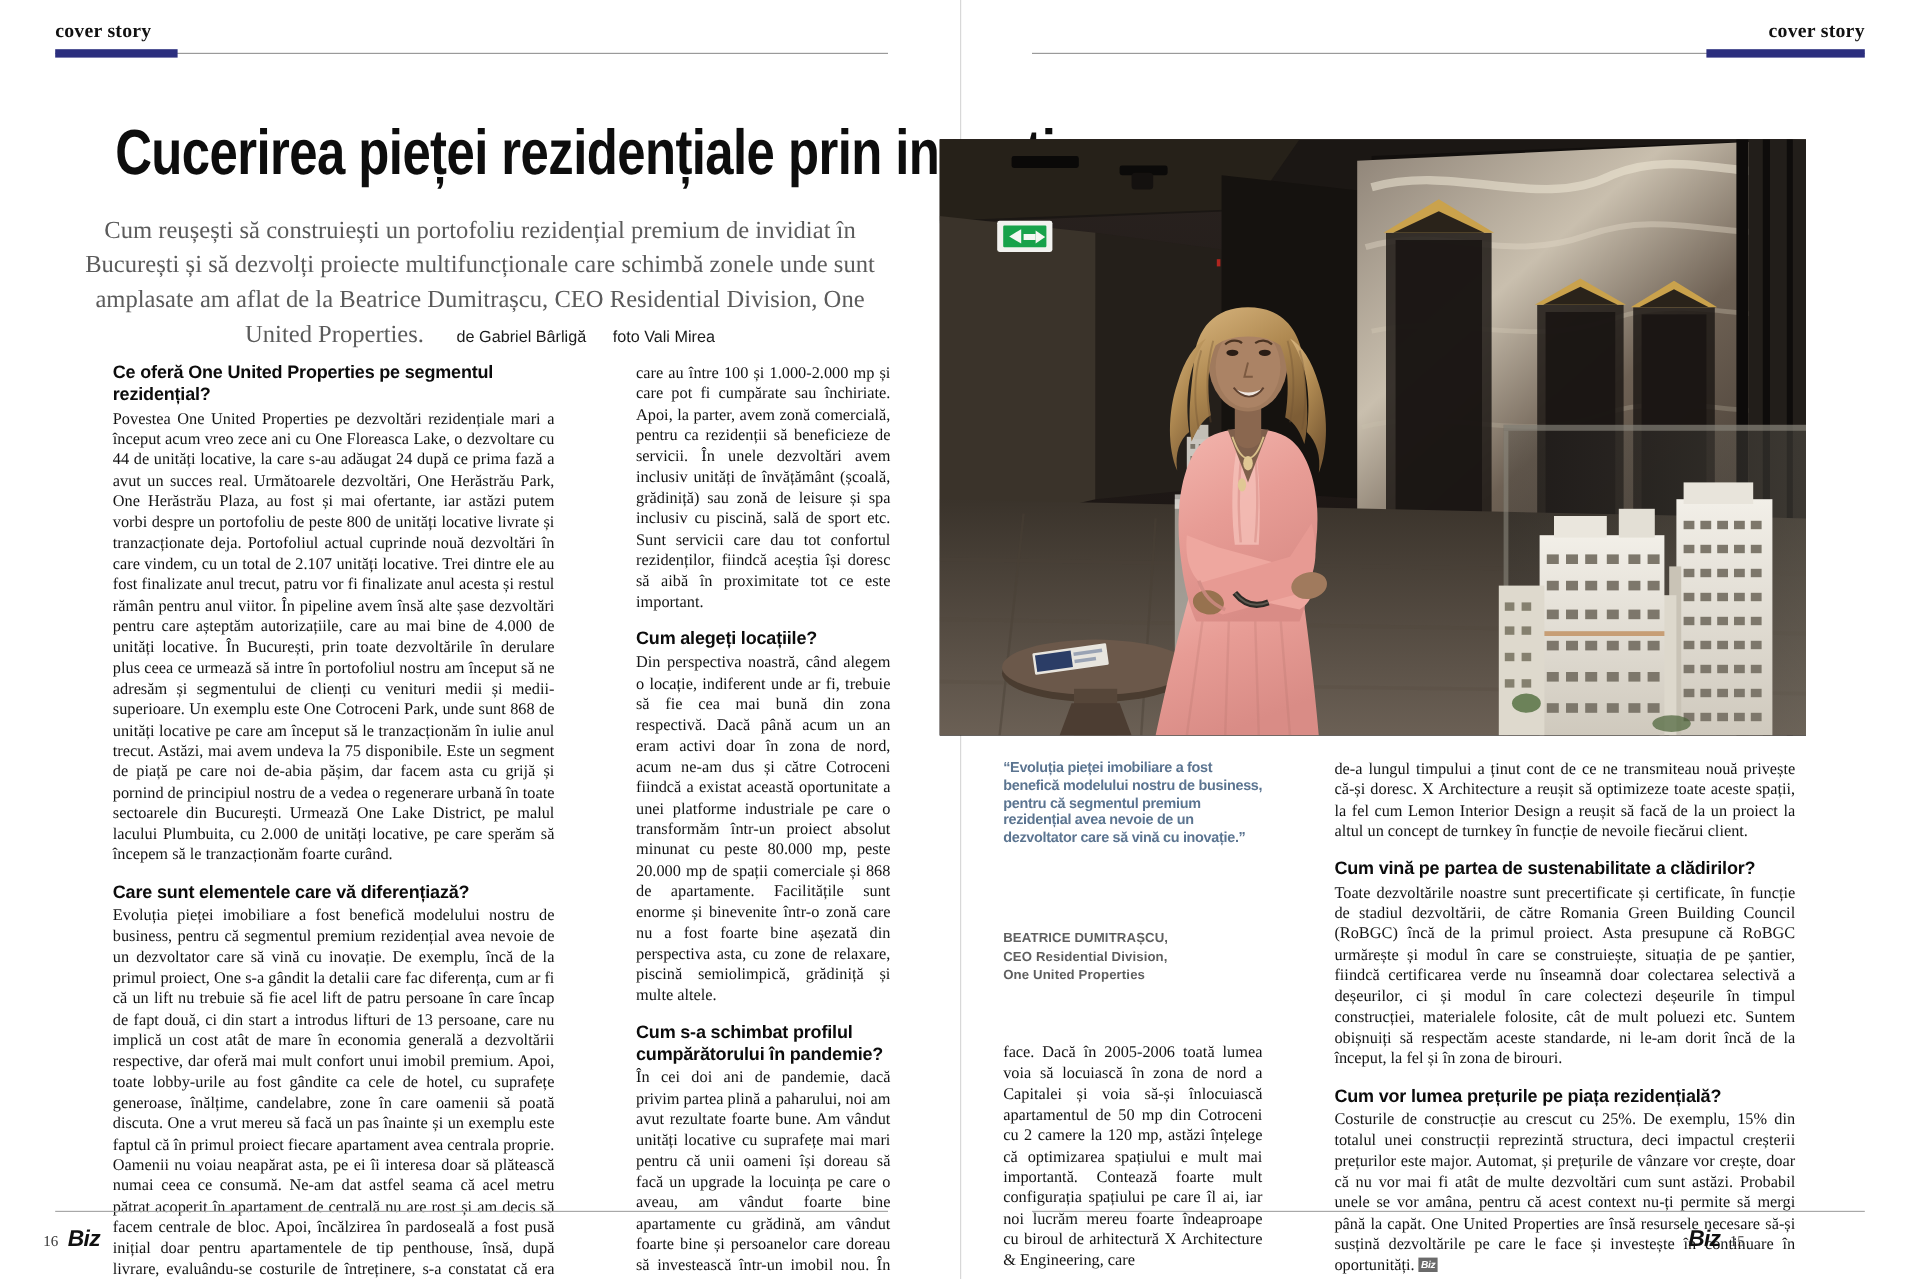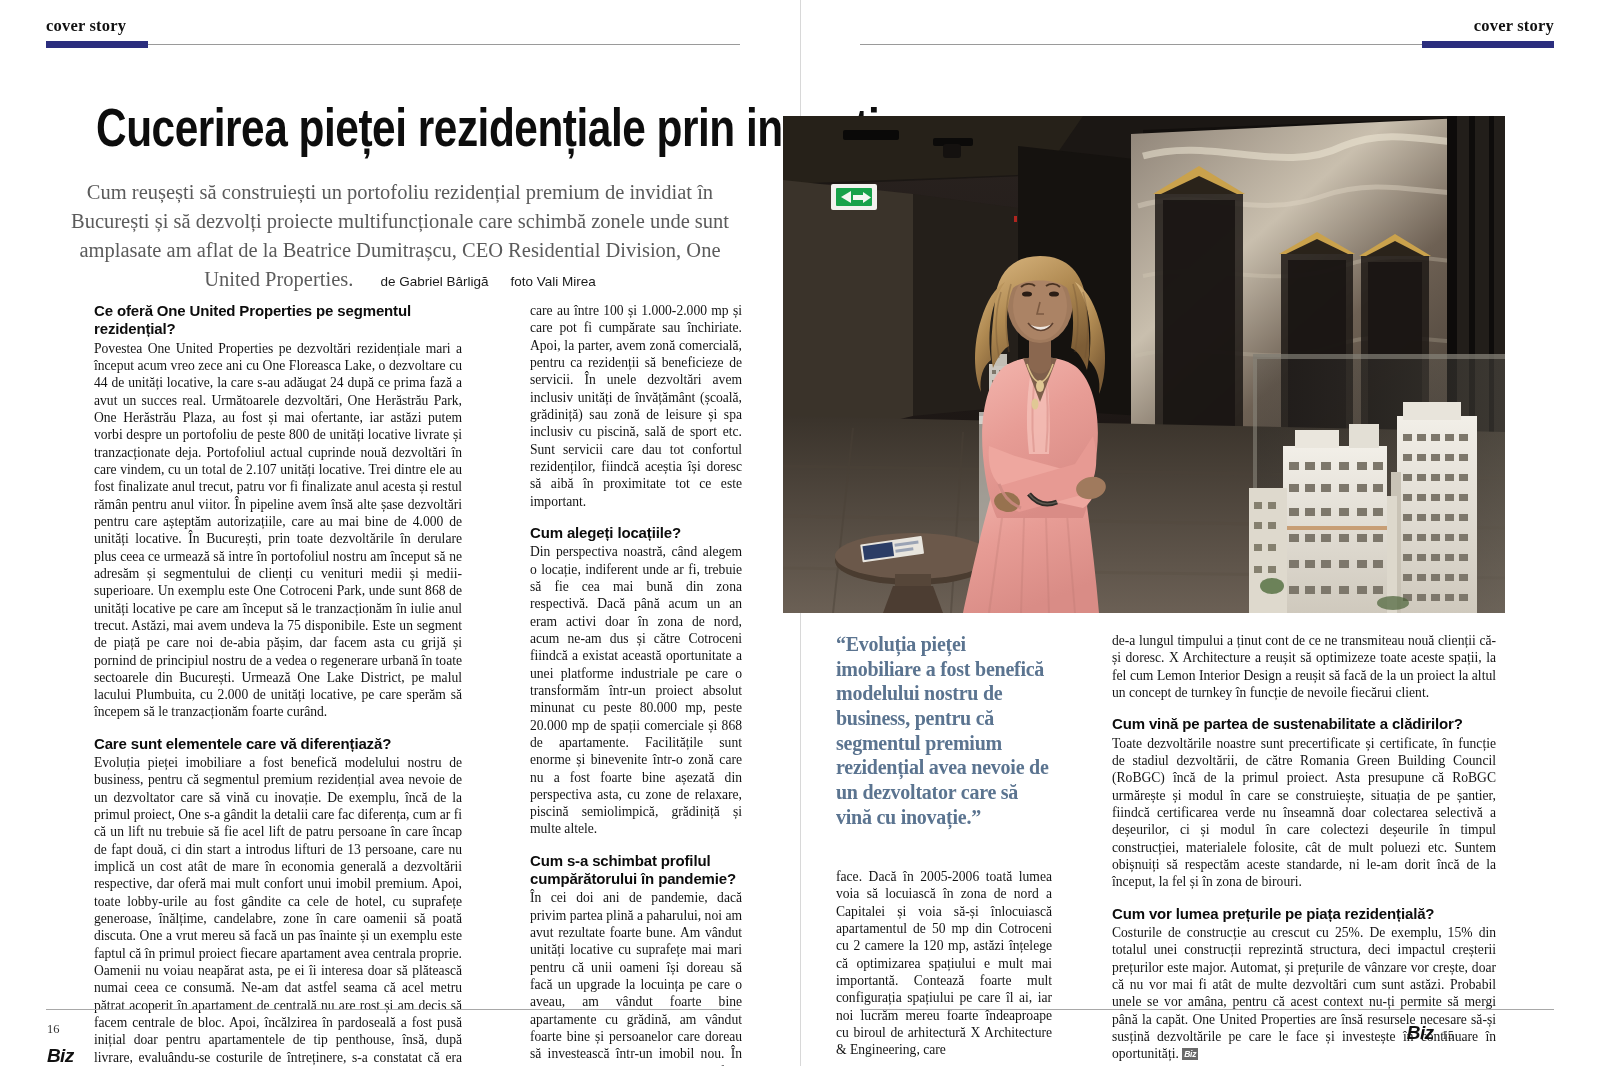--- a/index.html
+++ b/index.html
@@ -104,23 +104,23 @@
   
   .photo {
     position: absolute; left: 783px; top: 116px; width: 722px; height: 497px;
     overflow: hidden; background: #1a1512;
   }
   .photo svg { display: block; width: 100%; height: 100%; }
 
   
   .pullquote {
     position: absolute; left: 836px; top: 632px; width: 216px;
-    font-family: Liberation Serif, serif;
+    font-family: Liberation Sans, sans-serif;
     font-weight: bold;
-    font-size: 20px;
+    font-size: 12px;
     line-height: 1.235;
     color: #5b7490;
     letter-spacing: -0.25px;
   }
   .attrib {
     position: absolute; left: 836px; top: 775px; width: 220px;
     font-family: "Liberation Sans", sans-serif;
     font-weight: bold;
     font-size: 11px;
     line-height: 1.42;
@@ -135,21 +135,21 @@
   .footrule {
     position: absolute; height: 1px; background: #a8a8a8;
   }
   .footrule-left  { left: 46px;  top: 1009px; width: 694px; }
   .footrule-right { left: 860px; top: 1009px; width: 694px; }
 
   .foot {
     position: absolute; top: 1022px;
     display: flex; align-items: baseline; gap: 8px;
   }
-  .foot-left  { left: 47px; flex-direction: column; }
+  .foot-left  { left: 36px; }
   .foot-right { right: 44px; }
   .pgnum {
     font-family: "Liberation Serif", serif;
     font-size: 12.5px; color: #333;
   }
   .bizlogo {
     font-family: "Liberation Sans", sans-serif;
     font-weight: bold; font-style: italic;
     font-size: 19px; color: #111; letter-spacing: -0.6px;
   }
@@ -540,27 +540,32 @@
 
         <path d="M216,368 C220,380 228,388 238,392" stroke="#d08b84" stroke-width="3" fill="none" opacity=".8"></path>
       </g>
 
       <rect x="0" y="0" width="722" height="497" fill="none"></rect>
     </svg>
   </div>
 
   <div class="pullquote">“Evoluția pieței imobiliare a fost benefică modelului nostru de business, pentru că segmentul premium rezidențial avea nevoie de un dezvoltator care să vină cu inovație.”</div>
 
+  <div class="attrib">
+    <div>BEATRICE DUMITRAȘCU,</div>
+    <div>CEO Residential Division,</div>
+    <div>One United Properties</div>
+  </div>
 
   <div class="col rc1">
     <p>face. Dacă în 2005-2006 toată lumea voia să locuiască în zona de nord a Capitalei și voia să-și înlocuiască apartamentul de 50 mp din Cotroceni cu 2 camere la 120 mp, astăzi înțelege că optimizarea spațiului e mult mai importantă. Contează foarte mult configurația spațiului pe care îl ai, iar noi lucrăm mereu foarte îndeaproape cu biroul de arhitectură X Architecture &amp; Engineering, care</p>
   </div>
 
   <div class="col rc2">
-    <p>de-a lungul timpului a ținut cont de ce ne transmiteau nouă clienții că-și doresc. X Architecture a reușit să optimizeze toate aceste spații, la fel cum Lemon Interior Design a reușit să facă de la un proiect la altul un concept de turnkey în funcție de nevoile fiecărui client.</p>
+    <p>de-a lungul timpului a ținut cont de ce ne transmiteau nouă privește că-și doresc. X Architecture a reușit să optimizeze toate aceste spații, la fel cum Lemon Interior Design a reușit să facă de la un proiect la altul un concept de turnkey în funcție de nevoile fiecărui client.</p>
     <div class="gap"></div>
     <div class="qhead">Cum vină pe partea de sustenabilitate a clădirilor?</div>
     <p>Toate dezvoltările noastre sunt precertificate și certificate, în funcție de stadiul dezvoltării, de către Romania Green Building Council (RoBGC) încă de la primul proiect. Asta presupune că RoBGC urmărește și modul în care se construiește, situația de pe șantier, fiindcă certificarea verde nu înseamnă doar colectarea selectivă a deșeurilor, ci și modul în care colectezi deșeurile în timpul construcției, materialele folosite, cât de mult poluezi etc. Suntem obișnuiți să respectăm aceste standarde, ni le-am dorit încă de la început, la fel și în zona de birouri.</p>
     <div class="gap"></div>
     <div class="qhead">Cum vor lumea prețurile pe piața rezidențială?</div>
     <p><span>Costurile de construcție au crescut cu 25%. De exemplu, 15% din totalul unei construcții reprezintă structura, deci impactul creșterii prețurilor este major. Automat, și prețurile de vânzare vor crește, doar că nu vor mai fi atât de multe dezvoltări cum sunt astăzi. Probabil unele se vor amâna, pentru că acest context nu-ți permite să mergi până la capăt. One United Properties are însă resursele necesare să-și susțină dezvoltările pe care le face și investește în continuare în oportunități.</span> <span class="endmark">Biz</span></p>
   </div>
 
   <div class="footrule footrule-right"></div>
   <div class="foot foot-right">

